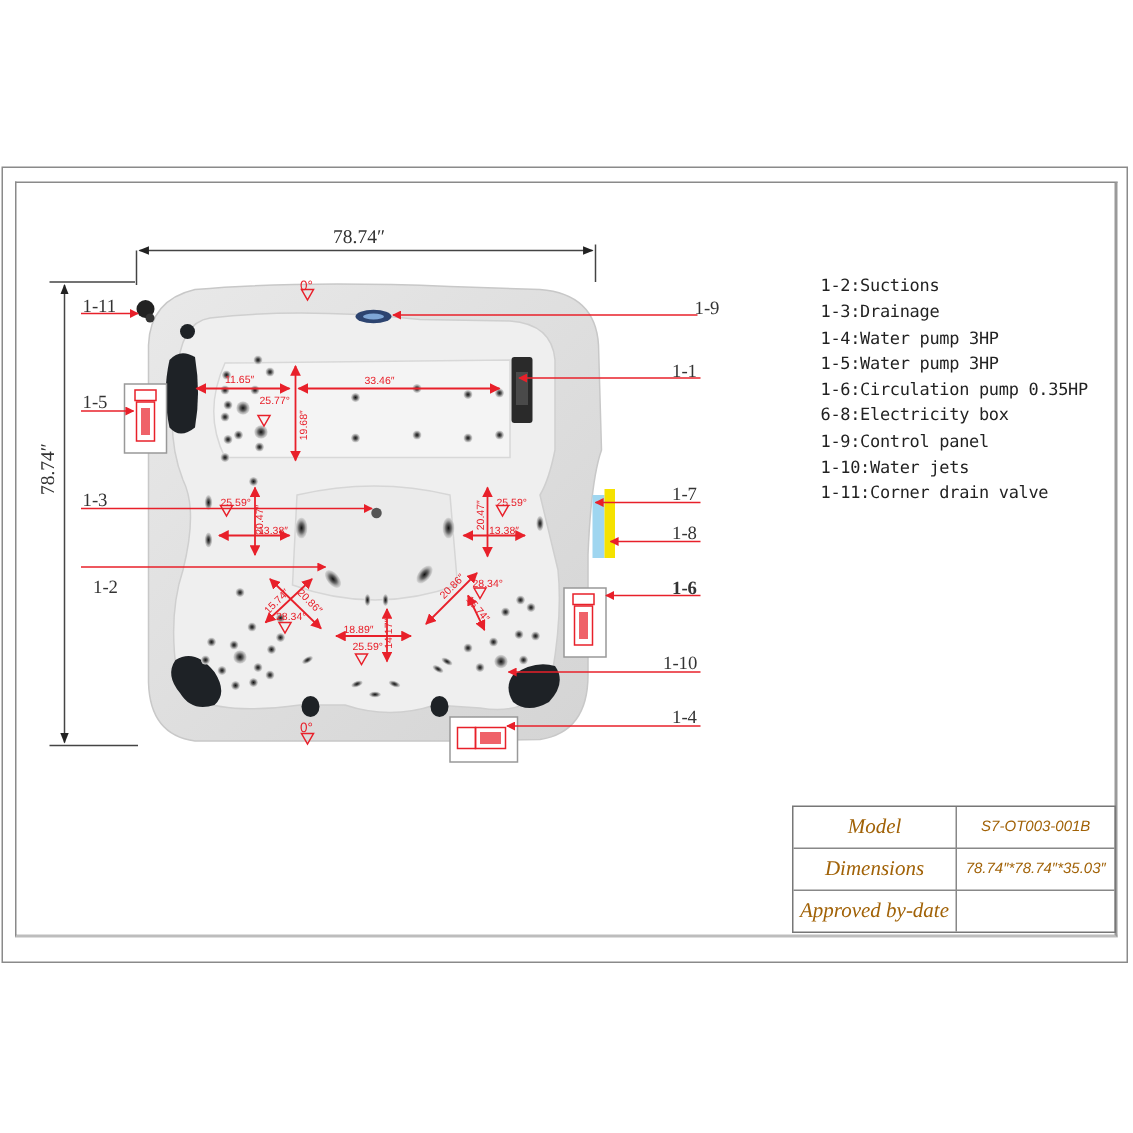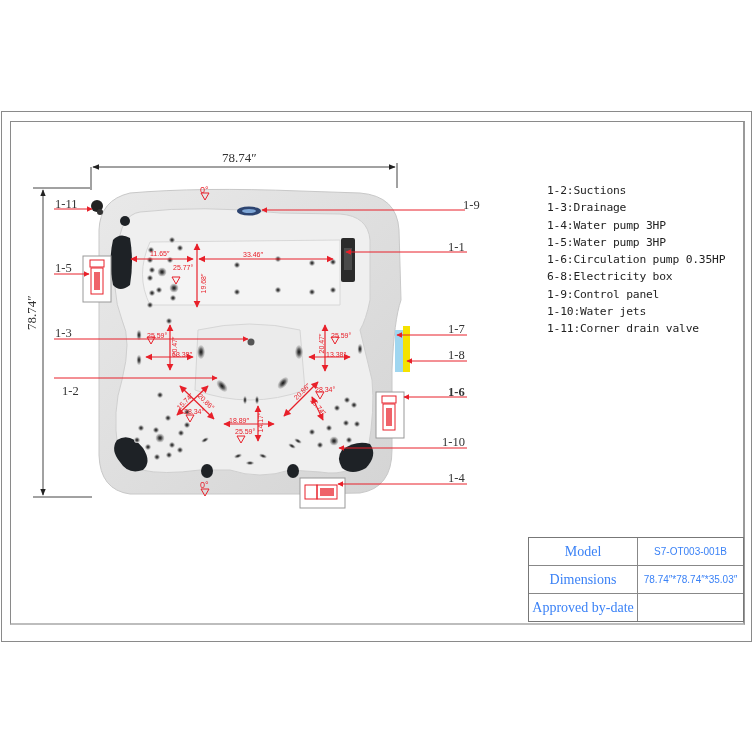--- a/index.html
+++ b/index.html
@@ -5,21 +5,21 @@
     html, body { margin:0; padding:0; }
     body { width:755px; height:755px; background:#ffffff; position:relative; overflow:hidden; font-family:"DejaVu Serif", serif; }
     .abs { position:absolute; }
     .outer-frame { left:1px; top:111px; width:751px; height:531px; border:1px solid #8a8a8a; box-sizing:border-box; }
     .inner-frame { left:10px; top:121px; width:735px; height:504px; border:1px solid #8a8a8a; border-right:2px solid #9a9a9a; border-bottom:2px solid #bdbdbd; box-sizing:border-box; }
     .legend { left:547px; top:182px; font-family:"DejaVu Sans Mono", "Liberation Mono", monospace; font-size:11.3px; color:#222; line-height:17.3px; letter-spacing:-0.2px; }
     .legend div { white-space:nowrap; }
     .dim-text { font-family:"Liberation Serif", serif; font-size:13px; color:#333; }
     .callout { font-family:"Liberation Serif", serif; font-size:12.5px; color:#333; }
     .table { left:528px; top:537px; width:216px; height:85px; border:1px solid #777; box-sizing:border-box; display:grid; grid-template-columns:109px 1fr; grid-template-rows:28px 28px 1fr; }
-    .cell { border-right:1px solid #888; border-bottom:1px solid #888; display:flex; align-items:center; justify-content:center; font-family:"Liberation Serif", serif; color:#3b82f6; }
+    .cell { border-right:1px solid #888; border-bottom:1px solid #888; display:flex; align-items:center; justify-content:center; font-family:"Liberation Serif", serif; color:#a16207;font-style:italic; }
     .cell.label { font-size:14px; }
     .cell.value { font-family:"Liberation Sans", sans-serif; font-size:10px; border-right:none; }
     .cell.last { border-bottom:none; }
   </style>
 </head>
 <body>
 
 <div class="abs outer-frame"></div>
 <div class="abs inner-frame"></div>
 

